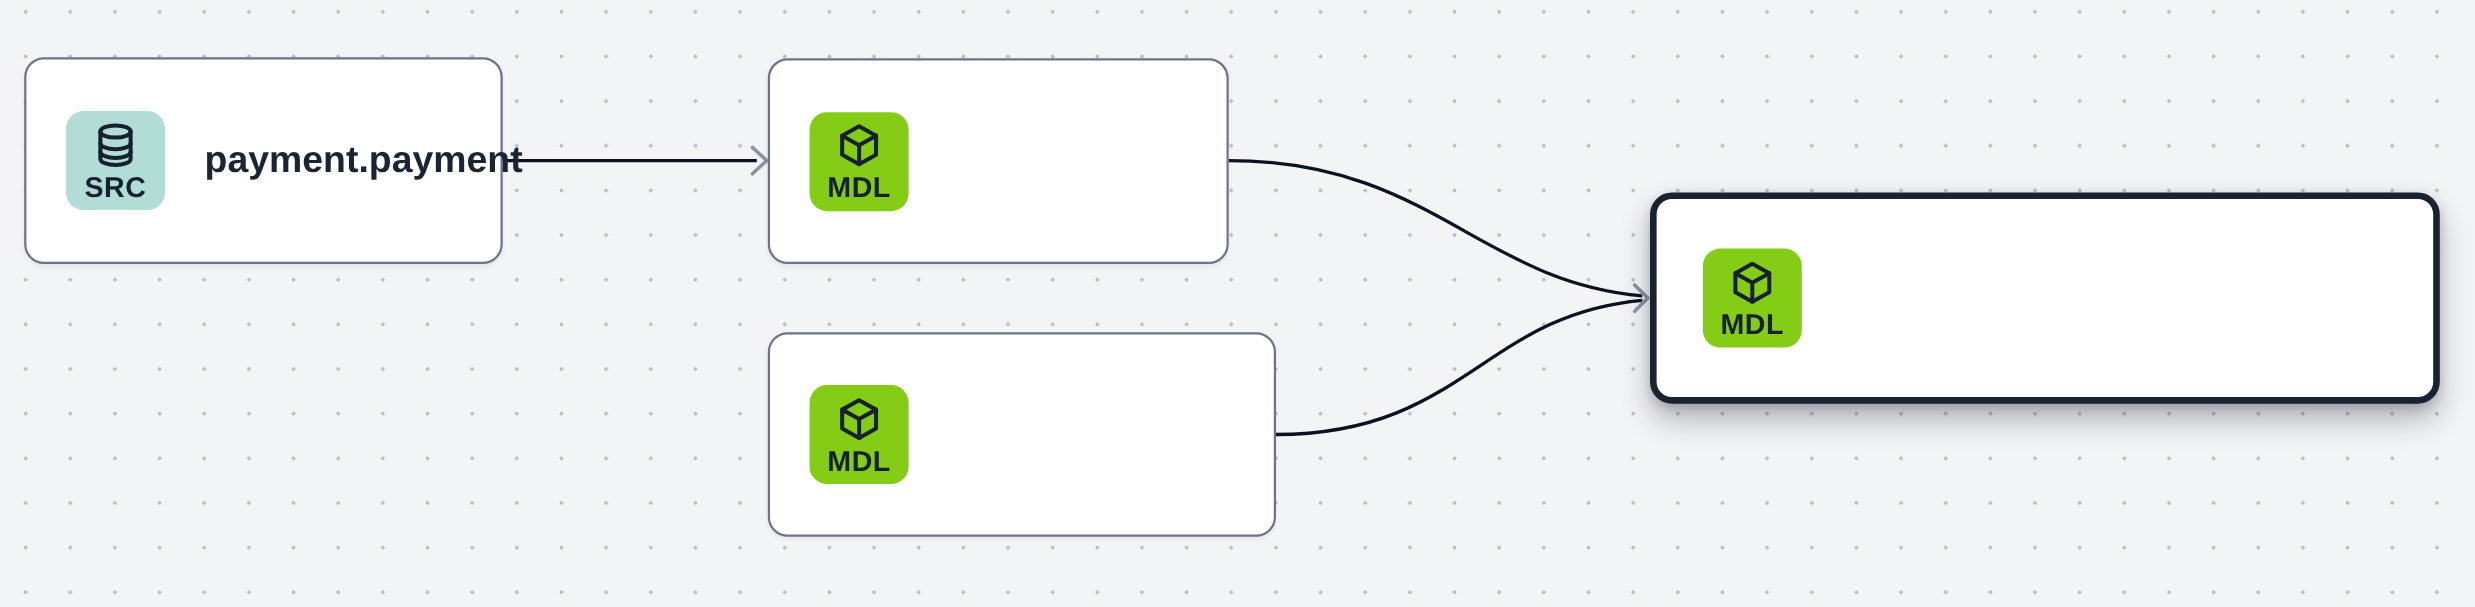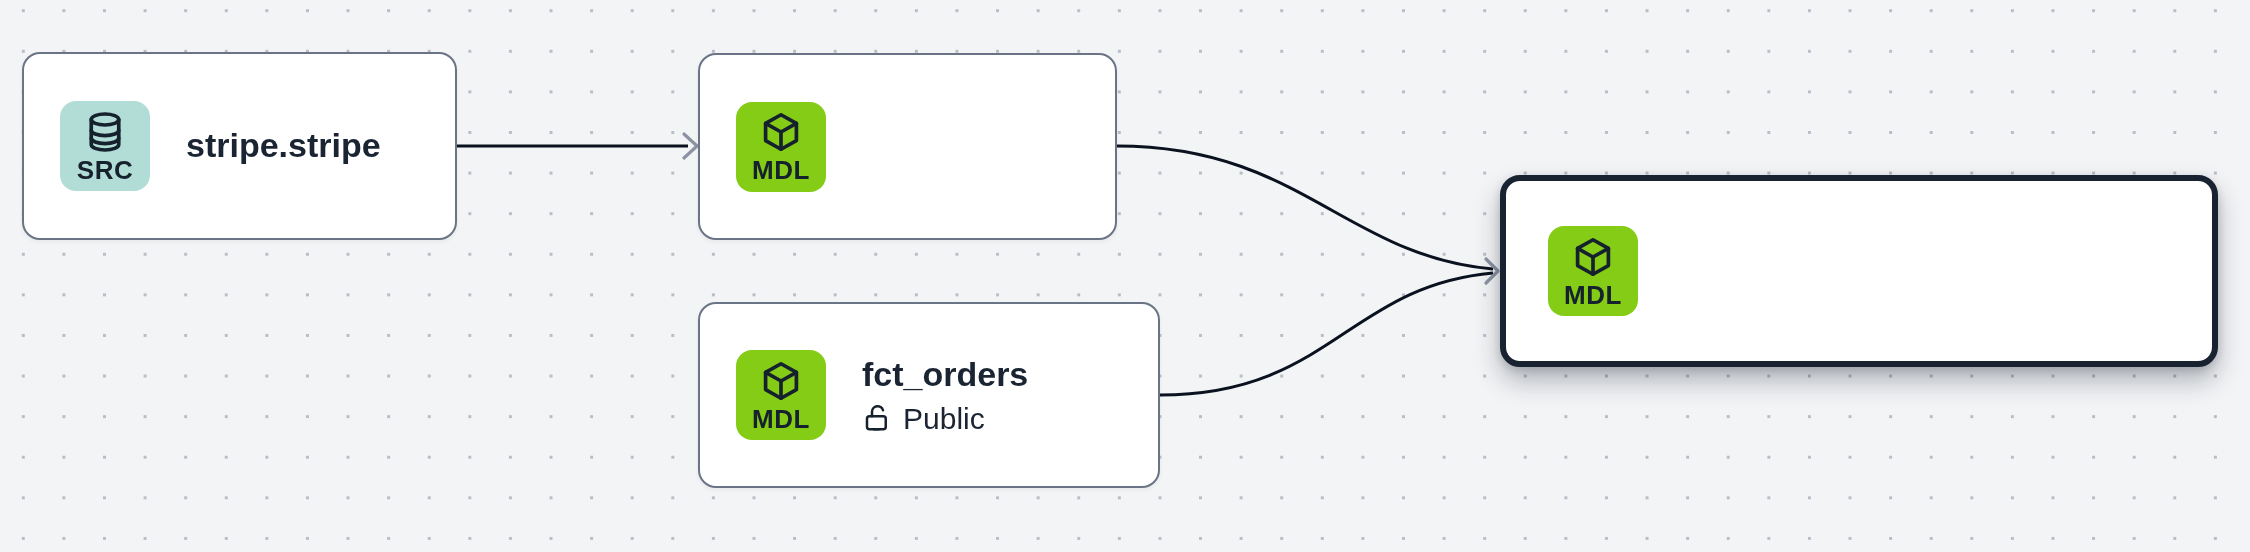--- a/index.html
+++ b/index.html
@@ -65,21 +65,21 @@
   <div class="badge badge-src">
     <svg viewBox="0 0 24 24">
       <ellipse class="icon-stroke" cx="12" cy="5.2" rx="7.5" ry="3"></ellipse>
       <path class="icon-stroke" d="M4.5 5.2 V18.8 A7.5 3 0 0 0 19.5 18.8 V5.2"></path>
       <path class="icon-stroke" d="M4.5 11 A7.5 3 0 0 0 19.5 11"></path>
       <path class="icon-stroke" d="M4.5 15.3 A7.5 3 0 0 0 19.5 15.3"></path>
     </svg>
     <span class="badge-label">SRC</span>
   </div>
   <div class="node-text">
-    <span class="node-title">stripe.stripe</span>
+    <span class="node-title">payment.payment</span>
   </div>
 </div>
 
 <div class="node" id="node-stg-payments">
   <div class="badge badge-mdl">
     <svg viewBox="0 0 24 24">
       <path class="icon-stroke" d="M12 2.6 L20.4 7.3 V16.7 L12 21.4 L3.6 16.7 V7.3 Z"></path>
       <path class="icon-stroke" d="M3.6 7.3 L12 12 L20.4 7.3"></path>
       <path class="icon-stroke" d="M12 12 V21.4"></path>
     </svg>
@@ -89,31 +89,20 @@
 
 <div class="node" id="node-fct-orders">
   <div class="badge badge-mdl">
     <svg viewBox="0 0 24 24">
       <path class="icon-stroke" d="M12 2.6 L20.4 7.3 V16.7 L12 21.4 L3.6 16.7 V7.3 Z"></path>
       <path class="icon-stroke" d="M3.6 7.3 L12 12 L20.4 7.3"></path>
       <path class="icon-stroke" d="M12 12 V21.4"></path>
     </svg>
     <span class="badge-label">MDL</span>
   </div>
-  <div class="node-text">
-    <span class="node-title">fct_orders</span>
-    <span class="node-subtitle">
-      <svg viewBox="0 0 24 24">
-        <rect class="icon-stroke" x="4" y="10.5" width="15" height="10.5" rx="2"></rect>
-        <path class="icon-stroke" d="M8 10.5 V7 a4.5 4.5 0 0 1 8.8-1.2"></path>
-        <path class="icon-stroke" d="M9.5 21 h4"></path>
-      </svg>
-      <span>Public</span>
-    </span>
-  </div>
 </div>
 
 <div class="node" id="node-agg">
   <div class="badge badge-mdl">
     <svg viewBox="0 0 24 24">
       <path class="icon-stroke" d="M12 2.6 L20.4 7.3 V16.7 L12 21.4 L3.6 16.7 V7.3 Z"></path>
       <path class="icon-stroke" d="M3.6 7.3 L12 12 L20.4 7.3"></path>
       <path class="icon-stroke" d="M12 12 V21.4"></path>
     </svg>
     <span class="badge-label">MDL</span>

